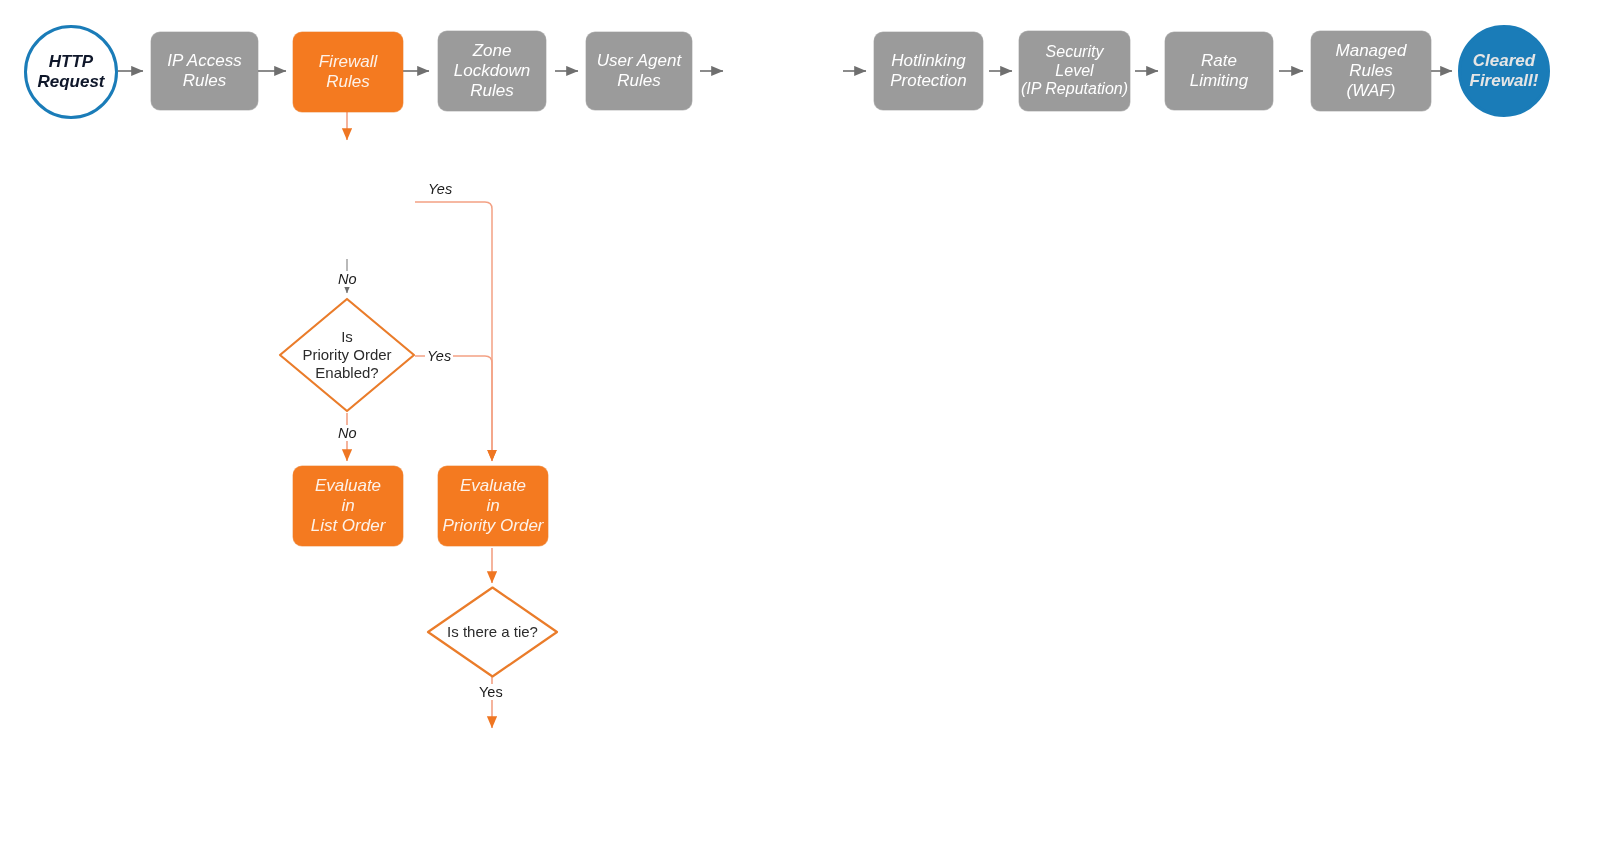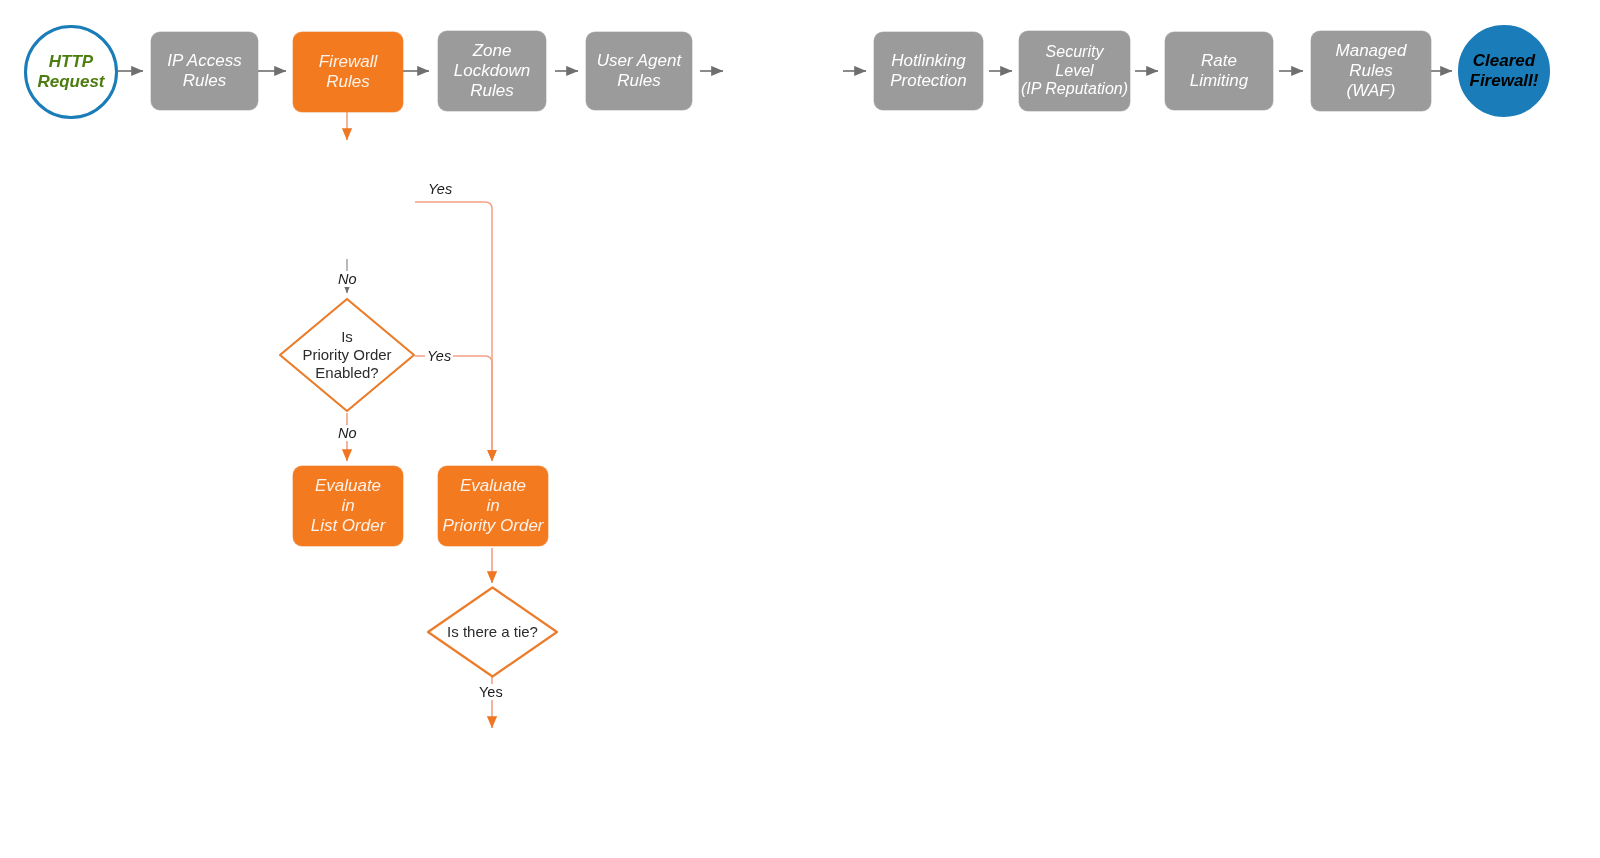--- a/index.html
+++ b/index.html
@@ -59,26 +59,26 @@
   .node-circle {
     border-radius: 50%;
     font-style: italic;
     font-weight: bold;
     font-size: 17px;
     line-height: 1.2;
   }
   .node-circle.outline {
     background: #ffffff;
     border: 3.5px solid #1a7cb8;
-    color: #4d7c0f;
+    color: #0f172a;
   }
   .node-circle.filled {
     background: #1a7cb8;
     border: 3.5px solid #1a7cb8;
-    color: #000000;
+    color: #e5e5e5;
   }
 
   
   .diamond-wrap {
     position: absolute;
   }
   .diamond-wrap svg {
     position: absolute;
     left: 0;
     top: 0;

